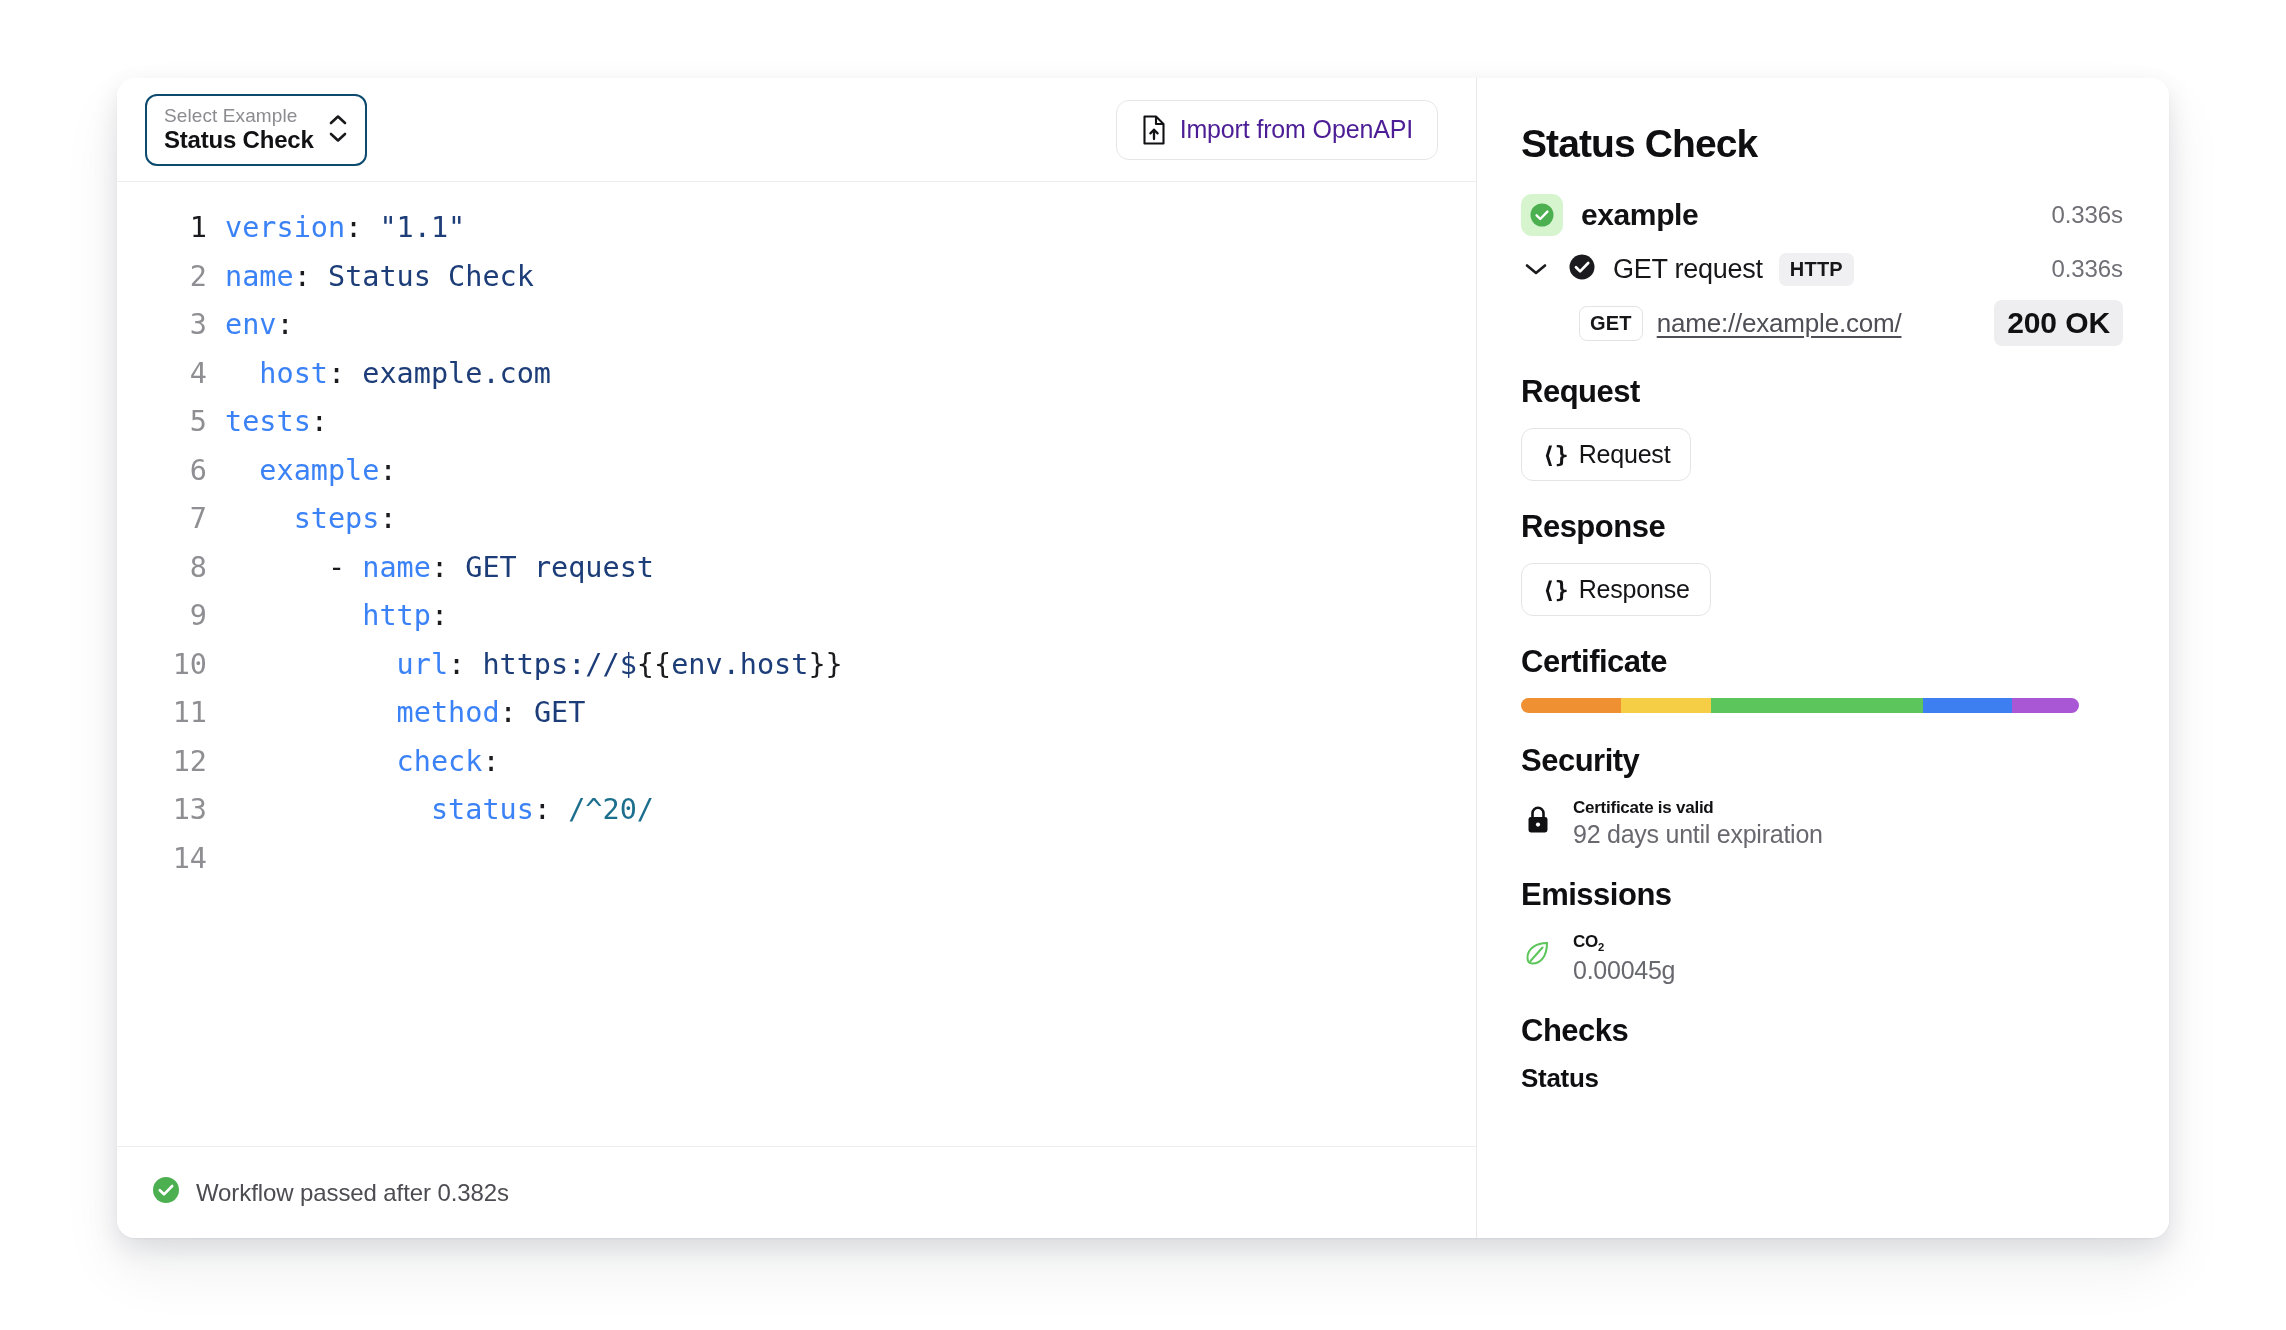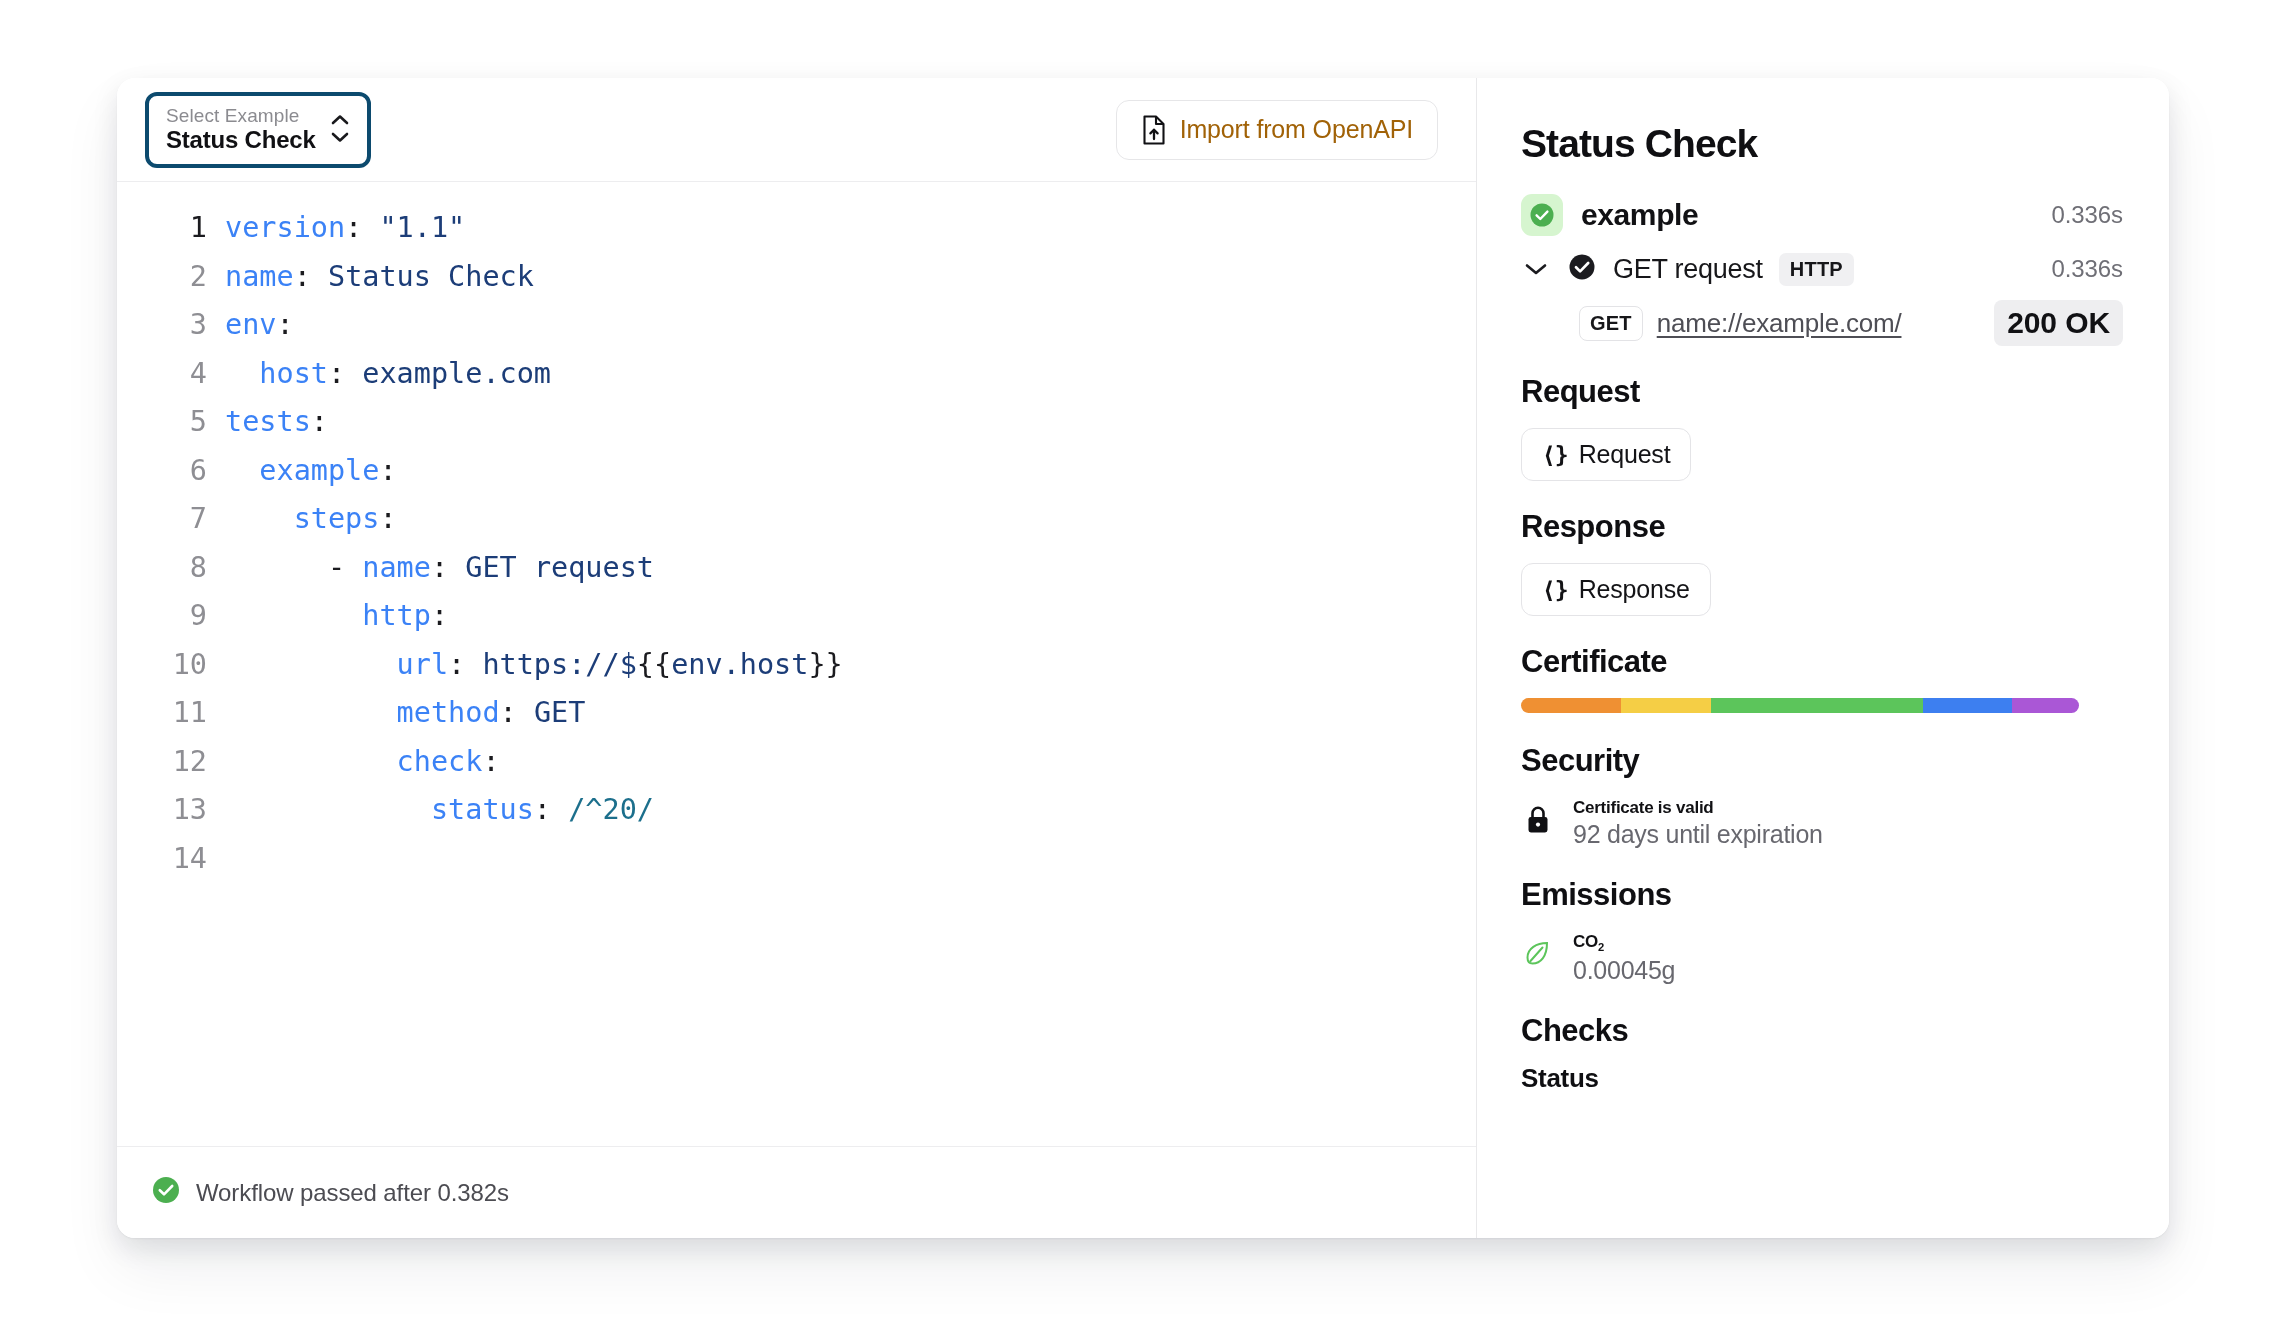--- a/index.html
+++ b/index.html
@@ -35,21 +35,21 @@
   .editor-toolbar {
     height: 104px;
     flex: 0 0 104px;
     display: flex; align-items: center; justify-content: space-between;
     padding: 0 38px 0 28px;
     border-bottom: 1px solid #ededef;
   }
 
   .select-example {
     display: inline-flex; align-items: center; gap: 14px;
-    border: 4px solid #0c4a6e;
+    border: 2px solid #0c4a6e;
     border-radius: 12px;
     padding: 10px 17px 12px 17px;
     background: #fff;
     cursor: pointer;
     line-height: 1;
   }
   .select-example .stack { display: flex; flex-direction: column; gap: 3px; }
   .select-lbl {
     font-size: 19px; color: #8b8b90; font-weight: 400; letter-spacing: .1px;
   }
@@ -58,21 +58,21 @@
   }
   .chev-updown { display: flex; flex-direction: column; align-items: center; gap: 5px; color: #1a1a1d; }
   .chev-updown svg { display: block; }
 
   .btn-import {
     display: inline-flex; align-items: center; gap: 13px;
     border: 1px solid #e6e6e8;
     border-radius: 13px;
     padding: 14px 24px;
     background: #fff;
-    font-size: 25px; font-weight: 500; color: #a16207;
+    font-size: 25px; font-weight: 500; color: #4c1d95;
     letter-spacing: -.15px;
     cursor: pointer;
   }
   .btn-import svg { display: block; flex: 0 0 auto; }
 
   
   .code-area {
     flex: 1 1 auto;
     padding: 22px 0 0 0;
     overflow: hidden;

